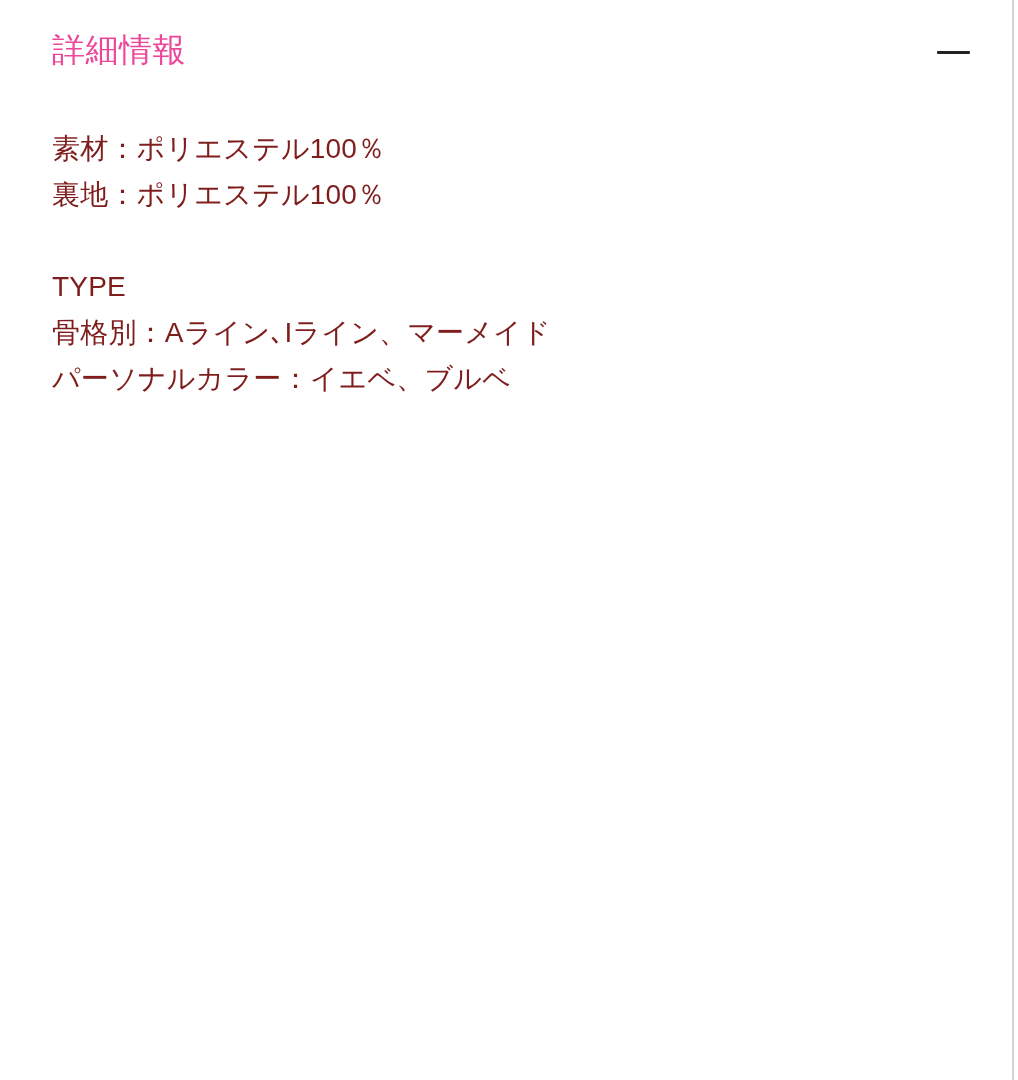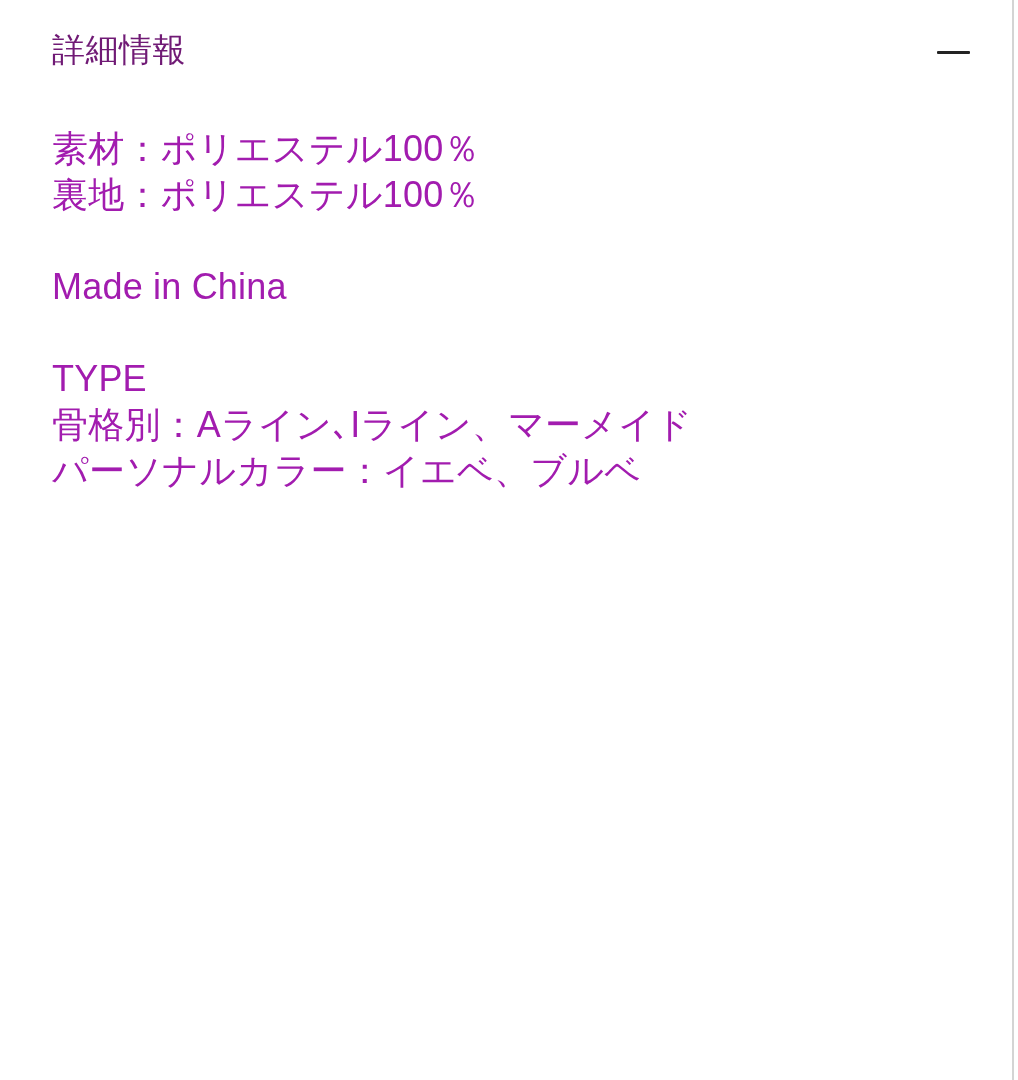--- a/index.html
+++ b/index.html
@@ -23,41 +23,41 @@
     display: flex;
     align-items: center;
     justify-content: space-between;
     cursor: pointer;
   }
   .section-title {
     font-size: 33px;
     font-weight: 500;
     line-height: 40px;
     letter-spacing: 0.5px;
-    color: #701a75;
+    color: #ec4899;
     text-align: center;
   }
   .minus-icon {
     position: absolute;
     top: 51px;
     right: 48px;
     width: 33px;
     height: 3px;
     background: #232323;
     border-radius: 1px;
   }
   .content {
     padding: 0 50px 0 52px;
   }
   .content p {
-    font-size: 36px;
+    font-size: 28px;
     line-height: 46px;
     letter-spacing: 0.2px;
     white-space: pre-line;
-    color: #a21caf;
+    color: #7f1d1d;
     margin-top: 46px;
   }
   .content p.first {
     margin-top: 56px;
   }
   .right-divider {
     position: absolute;
     top: 0;
     left: 1012px;
     width: 2px;
@@ -71,21 +71,20 @@
 <div class="page">
 
   <div class="accordion-header">
     <h2 class="section-title">詳細情報</h2>
     <span class="minus-icon"></span>
   </div>
 
   <div class="content">
     <p class="first">素材：ポリエステル100％
 裏地：ポリエステル100％</p>
-    <p>Made in China</p>
     <p>TYPE
 骨格別：Aライン､Iライン、マーメイド
 パーソナルカラー：イエベ、ブルベ</p>
   </div>
 
   <div class="right-divider"></div>
 
 </div>
 
 </body></html>

